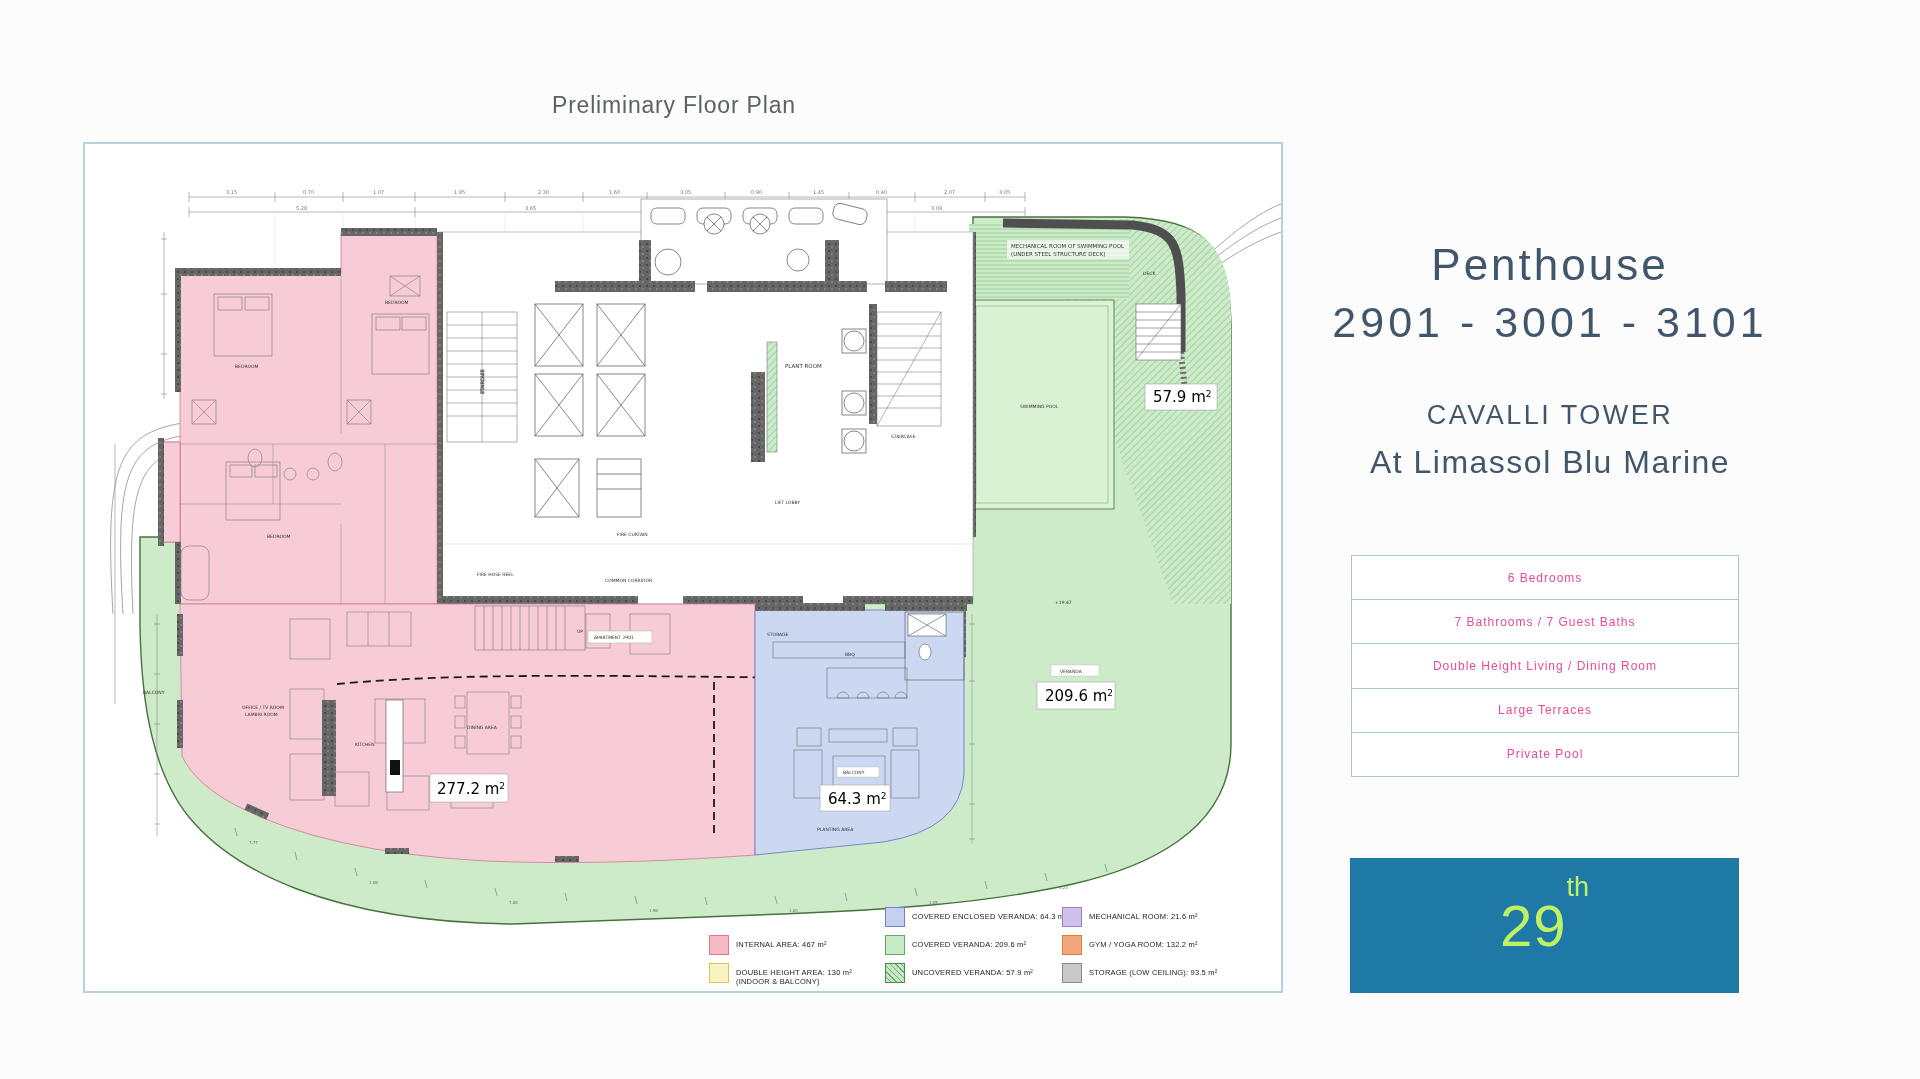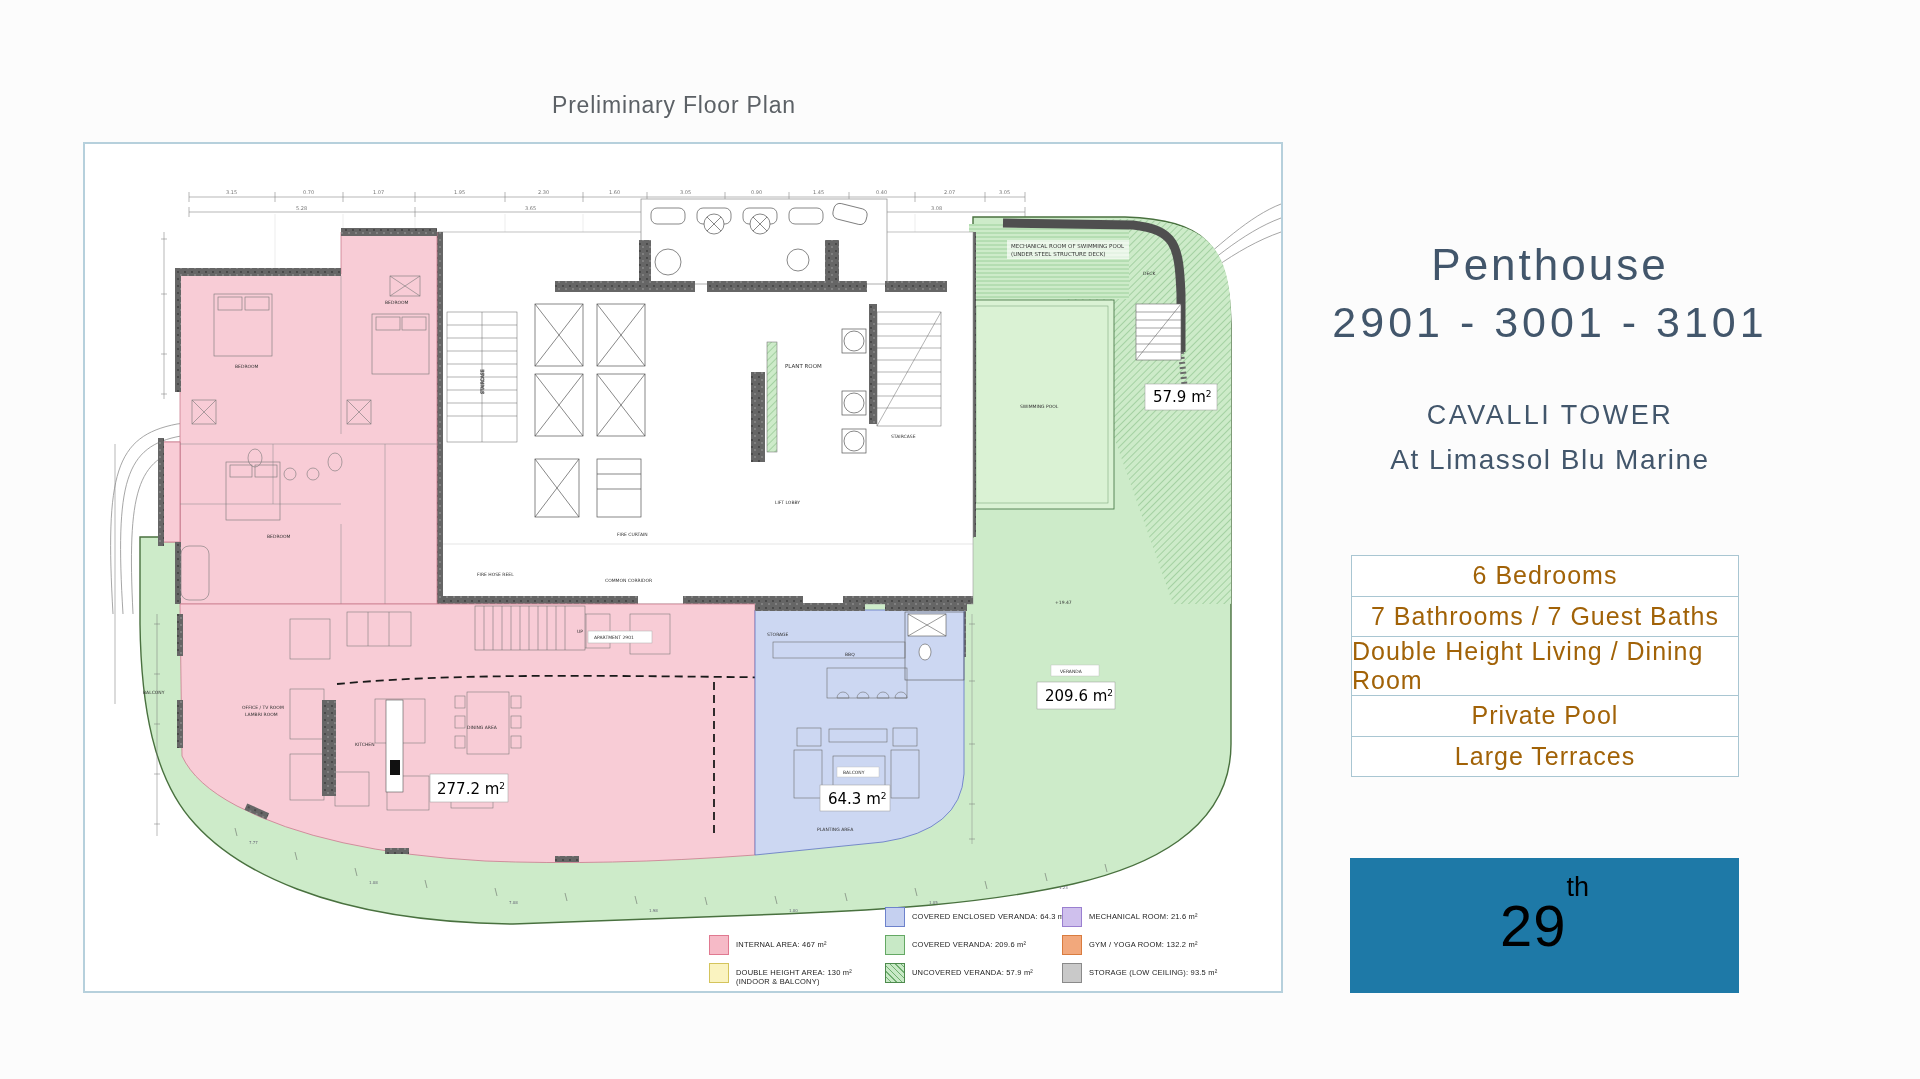--- a/index.html
+++ b/index.html
@@ -20,25 +20,25 @@
   .sw-hatch{background:repeating-linear-gradient(45deg,#c8e9c6 0 3px,#6fae6f 3px 4px);border-color:#4d8a4d;}
   .sw-gray{background:#c9c9c9;border-color:#8a8a8a;}
   .lg-t{font-size:7.5px;color:#222;margin-left:7px;padding-top:5px;letter-spacing:.2px;}
   .lg-t .sub{display:block;}
 
   
   .side-head{position:absolute;left:1300px;top:240px;width:500px;text-align:center;color:#42566b;}
   .ph-title{font-size:44px;letter-spacing:3px;}
   .ph-units{font-size:43px;letter-spacing:4px;margin-top:8px;}
   .ph-building{position:absolute;left:1300px;top:400px;width:500px;text-align:center;font-size:27px;letter-spacing:2.5px;color:#42566b;}
-  .ph-location{position:absolute;left:1300px;top:444px;width:500px;text-align:center;font-size:28px;letter-spacing:1.5px;color:#42566b;}
+  .ph-location{position:absolute;left:1300px;top:444px;width:500px;text-align:center;font-size:32px;letter-spacing:1.5px;color:#42566b;}
   .features{position:absolute;left:1351px;top:555px;width:388px;height:222px;border:1px solid #a9c6d2;box-sizing:border-box;display:flex;flex-direction:column;background:#fff;}
-  .feature-row{flex:1 1 0;display:flex;align-items:center;justify-content:center;font-size:25px;color:#a16207;letter-spacing:1px;border-top:1px solid #a9c6d2;}
+  .feature-row{flex:1 1 0;display:flex;align-items:center;justify-content:center;font-size:12px;color:#ec4899;letter-spacing:1px;border-top:1px solid #a9c6d2;}
   .feature-row:first-child{border-top:none;}
-  .floor-banner{position:absolute;left:1350px;top:858px;width:389px;height:135px;background:#1e79a7;color:#000000;display:flex;align-items:center;justify-content:center;}
+  .floor-banner{position:absolute;left:1350px;top:858px;width:389px;height:135px;background:#1e79a7;color:#bef264;display:flex;align-items:center;justify-content:center;}
   .fb-num,.fb-word{font-size:58px;letter-spacing:1px;}
   .fb-sup{font-size:27px;align-self:flex-start;margin-top:14px;}
 
   
   text{font-family:"DejaVu Sans",sans-serif;fill:#333;}
   .t4{font-size:4.5px;}
   .t5{font-size:5.5px;}
   .big{font-size:15px;fill:#000;}
   .sup{font-size:9px;}
   .dimnum{font-size:5px;fill:#777;}
@@ -501,21 +501,21 @@
     <div class="ph-title">Penthouse</div>
     <div class="ph-units">2901 - 3001 - 3101</div>
   </div>
   <div class="ph-building">CAVALLI TOWER</div>
   <div class="ph-location">At Limassol Blu Marine</div>
 
   <div class="features">
     <div class="feature-row">6 Bedrooms</div>
     <div class="feature-row">7 Bathrooms / 7 Guest Baths</div>
     <div class="feature-row">Double Height Living / Dining Room</div>
+    <div class="feature-row">Large Terraces</div>
     <div class="feature-row">Private Pool</div>
-    <div class="feature-row">Large Terraces</div>
   </div>
 
   <div class="floor-banner">
     <span class="fb-num">29</span>
       <span class="fb-sup">th</span>
   </div>
 </div>
 
 </body></html>

